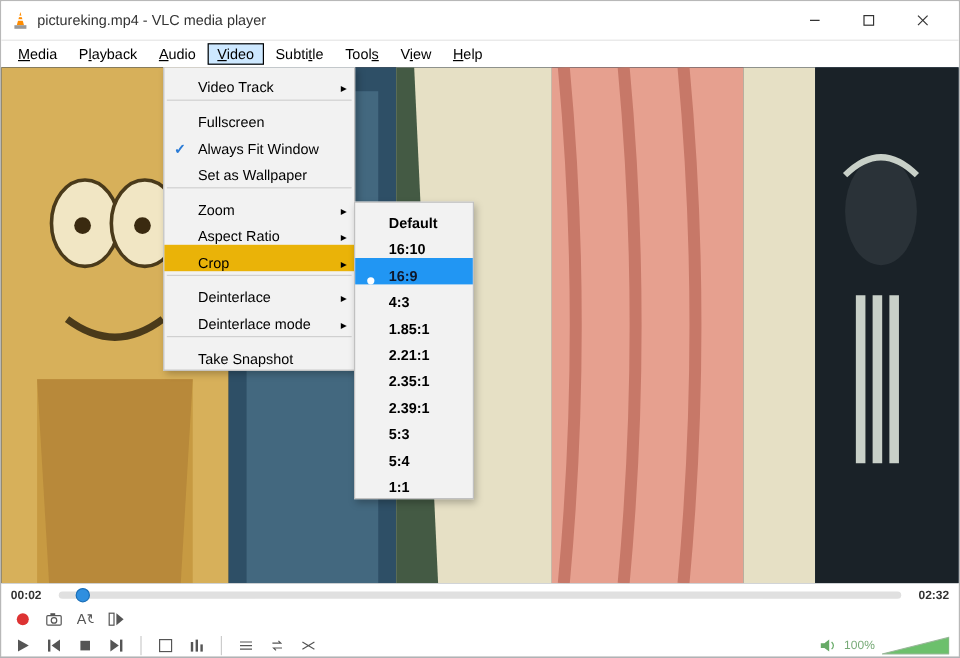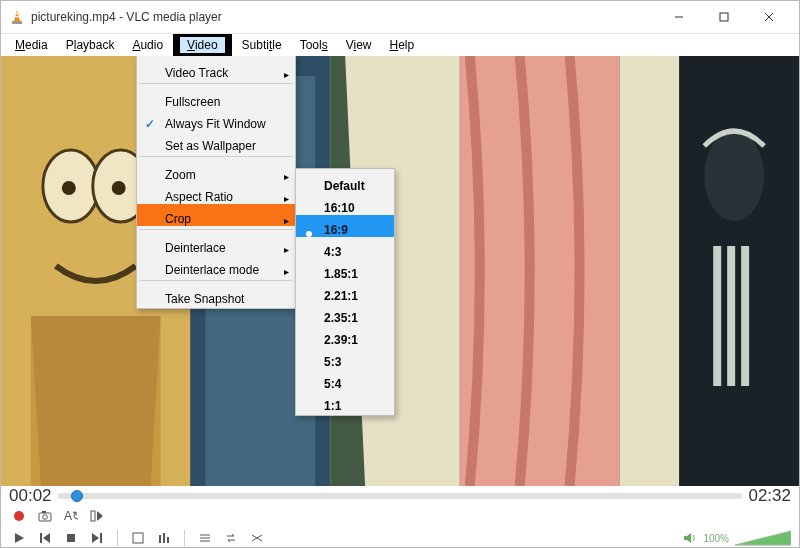--- a/index.html
+++ b/index.html
@@ -5,36 +5,36 @@
   * { box-sizing: border-box; margin: 0; padding: 0; font-family: "Segoe UI", Tahoma, sans-serif; font-size: 12px; }
   body { width: 800px; height: 548px; background: #fff; overflow: hidden; border: 1px solid #b8b8b8; }
   .titlebar { height: 30px; display: flex; align-items: center; padding: 16px 8px; background: #fff; border-bottom: 1px solid #e5e5e5; position: relative; }
   .vlc-logo { width: 16px; height: 16px; margin-right: 6px; }
   .title-text { color: #333; flex: 1; }
   .winctl { display: flex; gap: 0; }
   .winbtn { width: 45px; height: 28px; display: flex; align-items: center; justify-content: center; color: #333; }
   .menubar { height: 22px; display: flex; align-items: center; padding: 0 6px; gap: 2px; background: #fff; }
   .menuitem { padding: 2px 8px; text-decoration-color: transparent; cursor: default; }
   .menuitem u { text-decoration: underline; }
-  .menuitem.active { background: #cde8ff; border: 7px solid #000000; padding: 1px 7px; }
+  .menuitem.active { background: #cde8ff; border: 1px solid #000000; padding: 1px 7px; }
   .videoarea { position: relative; width: 100%; height: 430px; background: #1a2a3a; overflow: hidden; }
   .videoarea svg { width: 100%; height: 100%; display: block; }
   
   .menu { position: absolute; background: #f2f2f2; border: 1px solid #c0c0c0; box-shadow: 2px 3px 6px rgba(0,0,0,.25); padding: 2px 0; min-width: 160px; z-index: 10; }
   .mrow { height: 22px; display: flex; align-items: flex-end; padding: 0 20px 0 28px; position: relative; white-space: nowrap; cursor: default; }
   .mrow .chev { position: absolute; right: 6px; font-size: 10px; }
   .mrow .chk { position: absolute; left: 8px; color: #2a7bd6; font-weight: bold; }
   .mrow .dot { position: absolute; left: 10px; width: 6px; height: 6px; background: #000; border-radius: 50%; }
   .mrow.highlight { background: #2196f3; color: #0f172a; }
-  .mrow.hov { background: #f97316; }
+  .mrow.hov { background: #eab308; }
   .msep { height: 1px; background: #d0d0d0; margin: 3px 2px; }
   .submenu { left: 158px; top: 122px; min-width: 100px; font-weight: bold; }
   
   .seekrow { height: 20px; display: flex; align-items: center; padding: 0 8px; gap: 6px; }
-  .time { font-size: 17px; color: #333; min-width: 34px; }
+  .time { font-size: 10px; color: #333; min-width: 34px; font-weight: bold; }
   .seek { flex: 1; height: 6px; background: #e0e0e0; border-radius: 3px; position: relative; }
   .seek .knob { position: absolute; left: 2%; top: -3px; width: 12px; height: 12px; background: #2f8fe0; border-radius: 50%; border: 1px solid #1a6fb8; }
   .toolbarA { height: 20px; display: flex; align-items: center; padding: 0 8px; gap: 6px; }
   .toolbarB { height: 24px; display: flex; align-items: center; padding: 0 8px; gap: 6px; justify-content: space-between; }
   .tbtn { width: 20px; height: 18px; display: flex; align-items: center; justify-content: center; border: 1px solid transparent; border-radius: 2px; color: #444; }
   .rec { width: 10px; height: 10px; background: #d33; border-radius: 50%; }
   .sep { width: 1px; height: 16px; background: #ccc; margin: 0 4px; }
   .spacer { flex: 1; }
   .volpct { font-size: 10px; color: #7a7; }
   .volwedge { width: 56px; height: 18px; }

